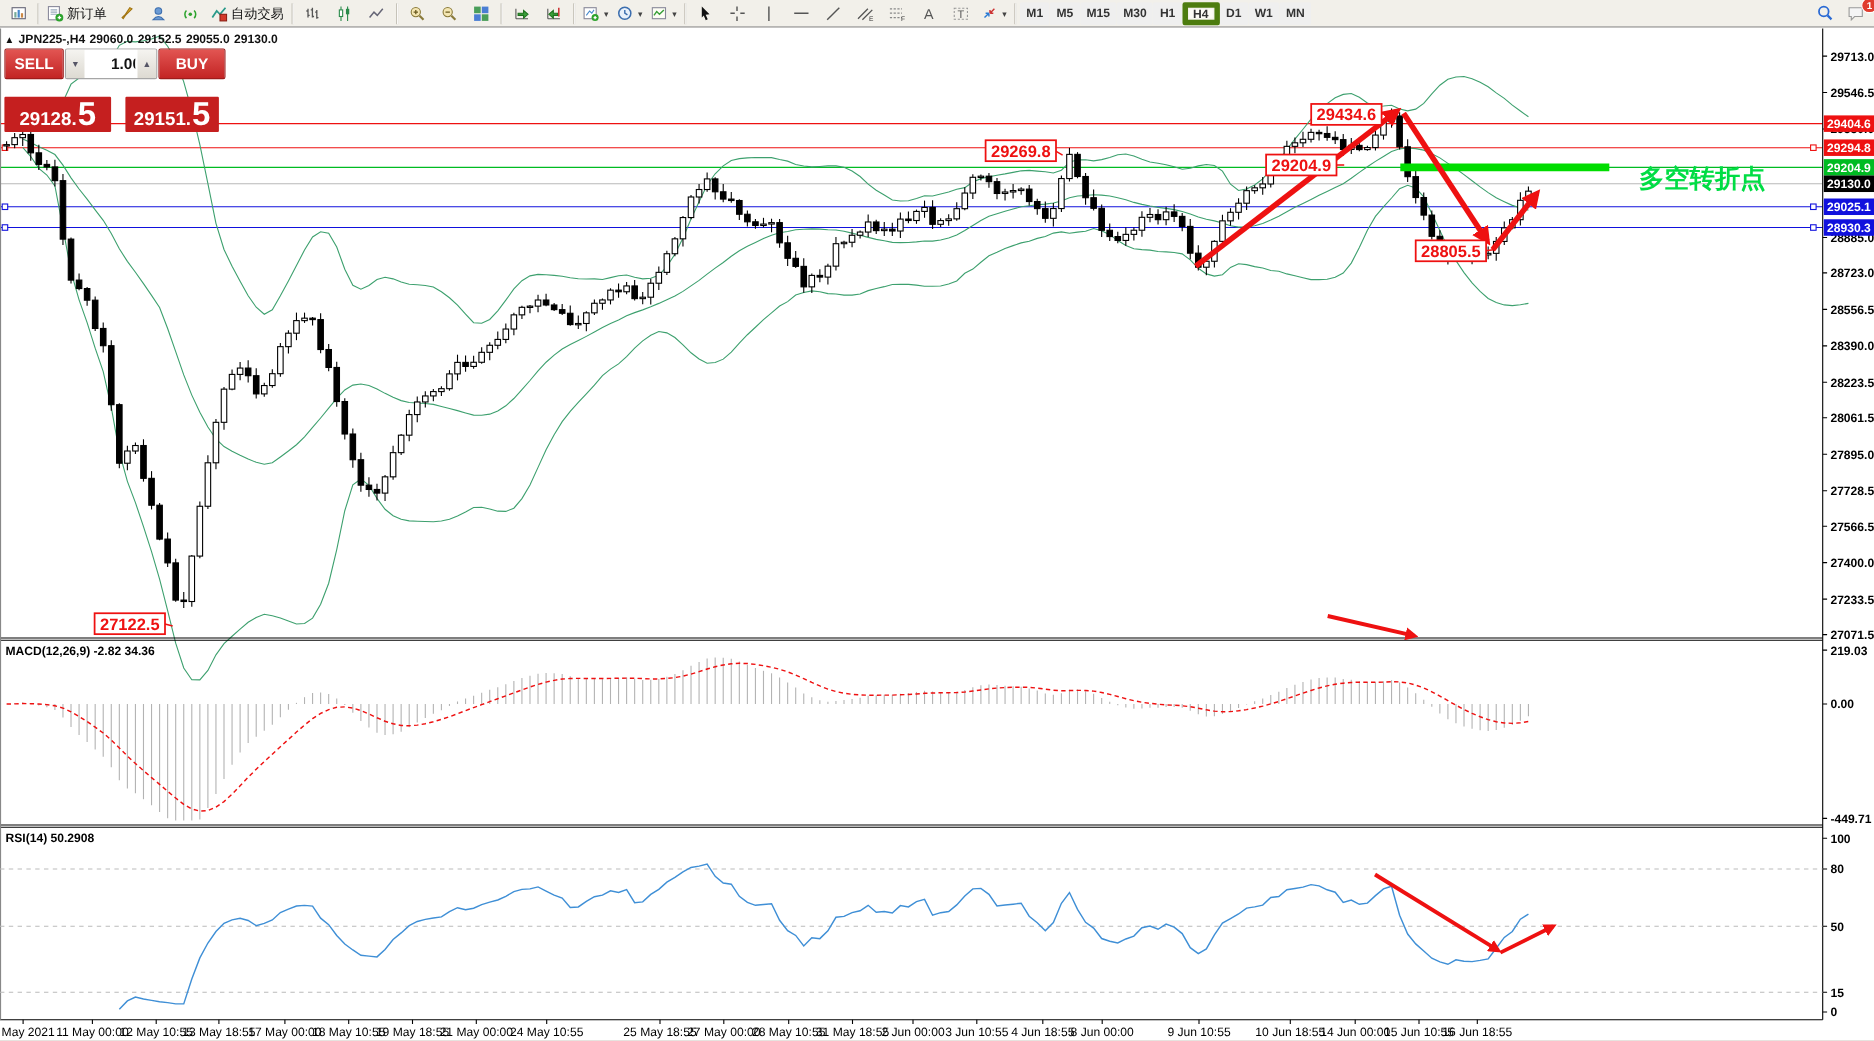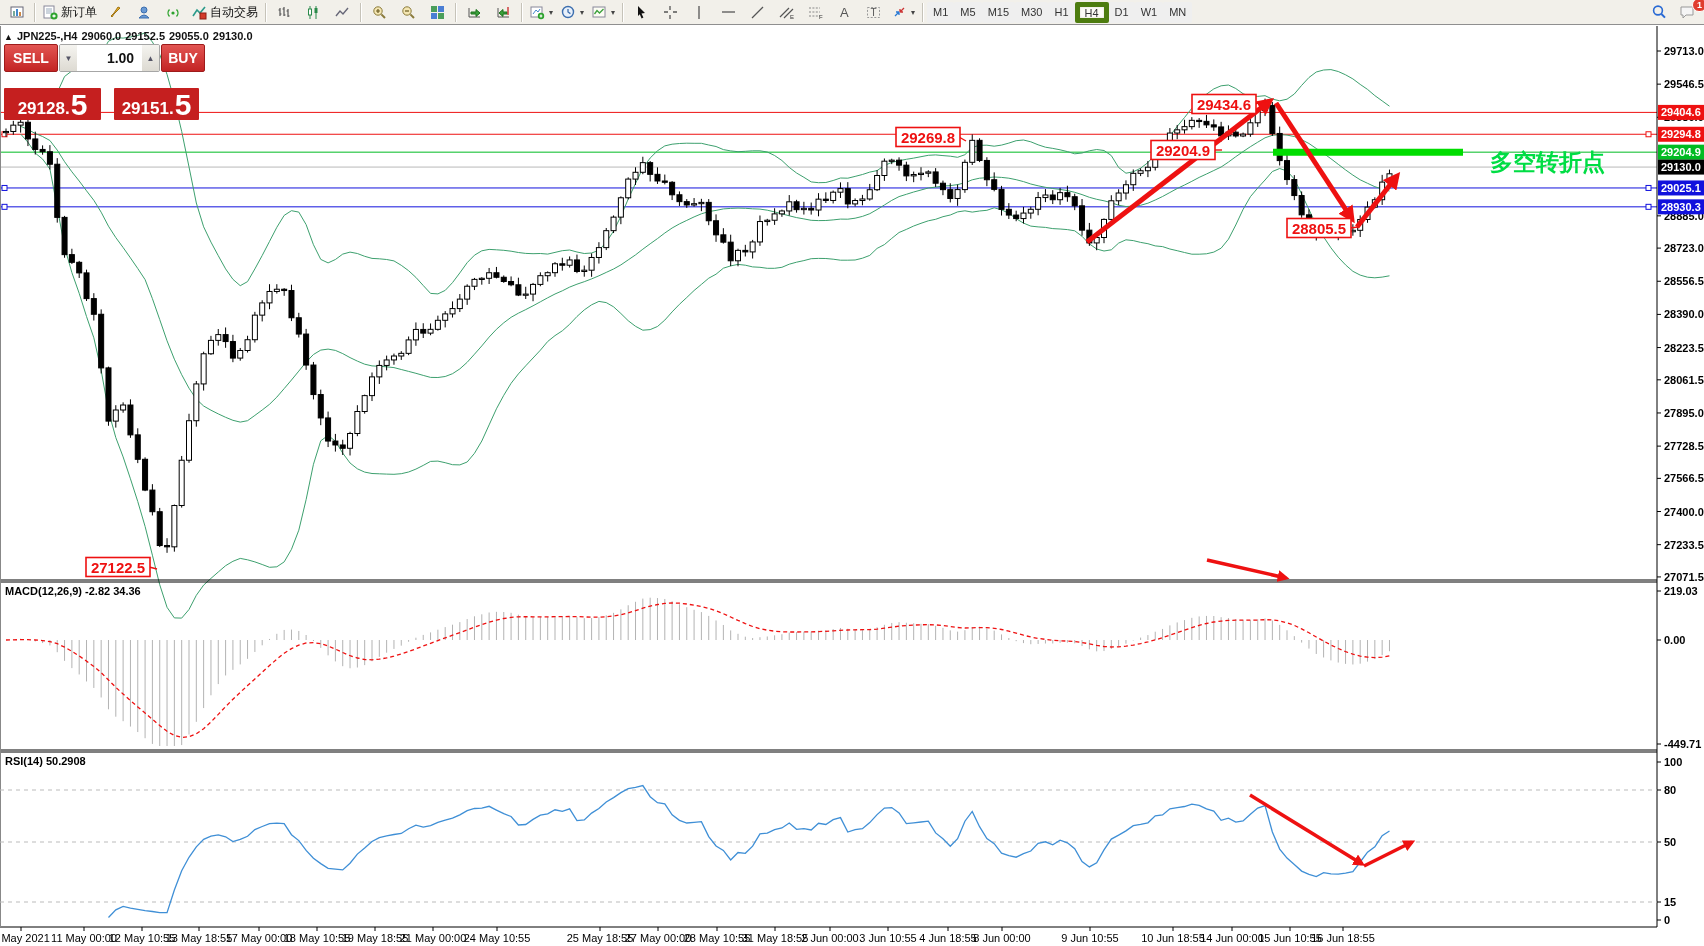--- a/index.html
+++ b/index.html
@@ -7,35 +7,35 @@
        font-family:"Liberation Sans",sans-serif;-webkit-user-select:none;user-select:none;}
   
   .toolbar{position:absolute;left:0;top:0;width:1704px;height:25px;background:#f2f0ea;
            border-bottom:1px solid #8f8f8f;display:flex;align-items:center;padding:0 2px;box-sizing:border-box;z-index:30;justify-content:space-between;}
   .tb-btn{height:21px;min-width:21px;display:flex;align-items:center;justify-content:center;gap:3px;
           padding:0 3px;border:1px solid transparent;border-radius:2px;font-size:12px;color:#222;cursor:default;}
   .tb-btn svg{display:block;}
   .tb-label{font-size:12px;color:#111;white-space:nowrap;}
   .tb-sep{width:1px;height:19px;background:#c6c3b9;border-right:1px solid #fff;margin:0 3px;flex:none;}
   .tb-caret{font-size:8px;color:#444;margin-left:1px;}
-  .tf-btn{font-weight:normal;font-size:11px;color:#333;height:21px;padding:0 5px;border:1px solid transparent;border-radius:2px;}
+  .tf-btn{font-weight:bold;font-size:11px;color:#333;height:21px;padding:0 5px;border:1px solid transparent;border-radius:2px;}
   .tf-btn.active{background:#fcfbf6;border:5px solid #4d7c0f;box-shadow:inset 0 0 2px #d8d5cb;}
   .tb-right{margin-left:auto;display:flex;align-items:center;}
   .chat-wrap{position:relative;}
   .badge{position:absolute;top:-4px;right:-6px;background:#e03c2e;color:#fff;border-radius:8px;
          font-size:9px;font-weight:bold;padding:1px 4px;border:1px solid #fff;}
   
   .ohlc{position:absolute;left:4px;top:30px;font-size:11px;font-weight:bold;color:#111;z-index:10;white-space:nowrap;}
   .ohlc .tri{font-size:9px;margin-right:4px;}
   .ohlc span{margin-right:4px;}
   .trade-panel{position:absolute;left:4px;top:44px;width:201px;z-index:20;font-weight:bold;border-radius:25px;}
   .tp-row{display:flex;height:28px;gap:1px;}
   .tp-sell,.tp-buy{flex:none;width:54px;border:1px solid #9e1b1b;border-radius:2px;color:#fff;
       background:linear-gradient(#e25552,#c32424);font-size:14px;font-weight:bold;font-family:"Liberation Sans",sans-serif;}
-  .tp-buy{width:44px;}
+  .tp-buy{width:61px;}
   .tp-spin{flex:1;display:flex;border:1px solid #a6a6a6;background:#fff;border-radius:2px;overflow:hidden;}
   .spin-btn{width:17px;border:none;background:linear-gradient(#f5f4f0,#dddad2);color:#556;font-size:8px;padding:0;}
   .vol{flex:1;border:none;outline:none;text-align:center;font-size:14px;font-weight:bold;color:#111;
        font-family:"Liberation Sans",sans-serif;min-width:10px;padding-left:24px;}
   .tp-prices{display:flex;gap:13px;margin-top:16px;}
   .tp-price{background:#c51f1f;color:#fff;display:flex;align-items:flex-end;justify-content:center;
             height:31px;border-radius:1px;padding-bottom:1px;}
   .tp-price.sell{width:97px;}
   .tp-price.buy{width:85px;text-align:right;}
   .pr-small{font-size:17px;line-height:20px;font-weight:bold;}

